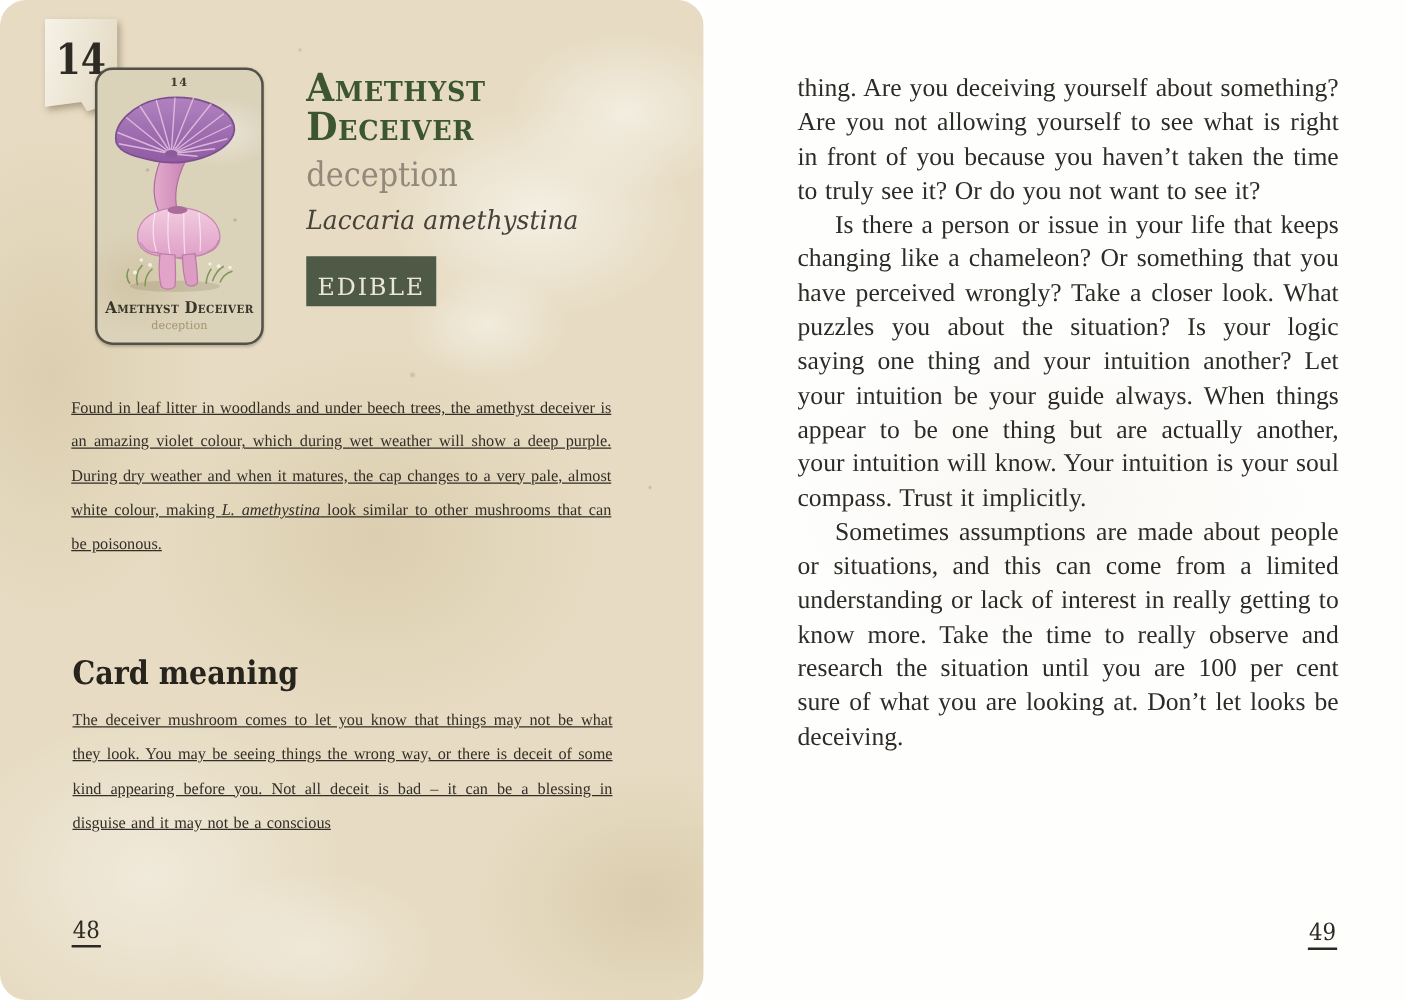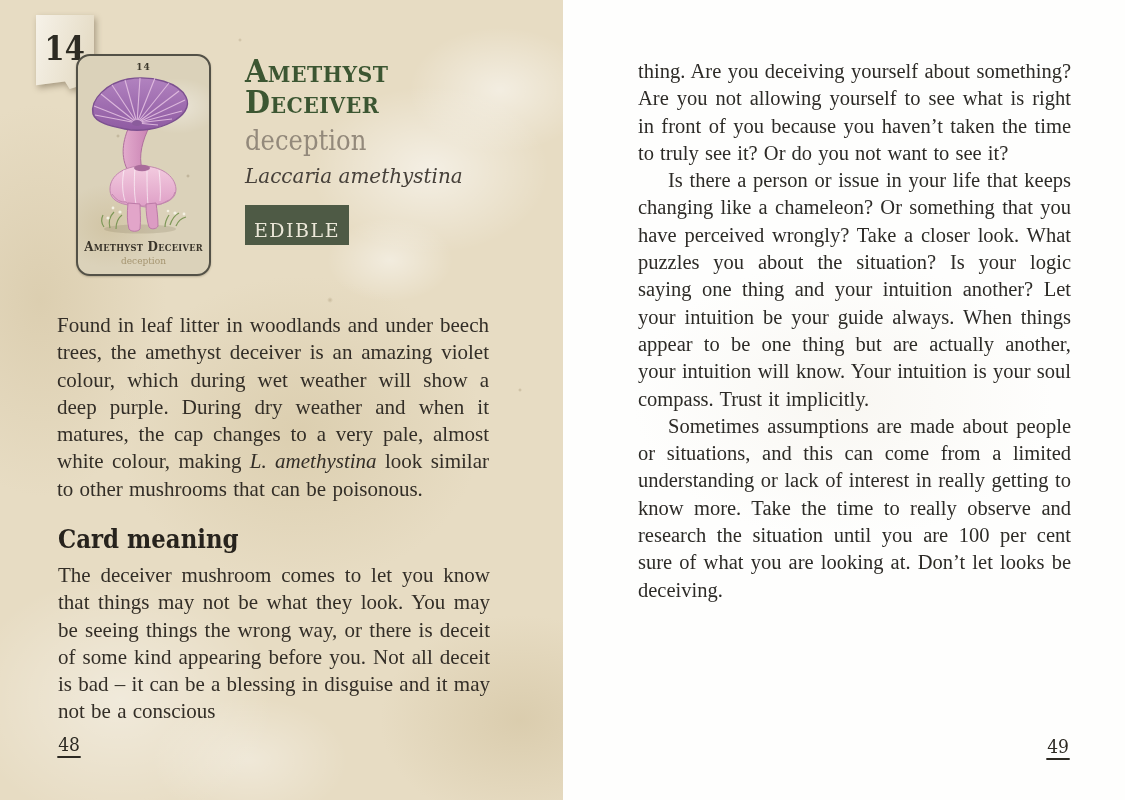--- a/index.html
+++ b/index.html
@@ -17,20 +17,21 @@
       radial-gradient(ellipse 130px 90px at 500px 90px, rgba(255,255,255,0.5), rgba(255,255,255,0) 70%),
       radial-gradient(ellipse 90px 60px at 390px 260px, rgba(255,255,255,0.45), rgba(255,255,255,0) 70%),
       radial-gradient(ellipse 220px 180px at 120px 700px, rgba(255,255,255,0.4), rgba(255,255,255,0) 70%),
       radial-gradient(ellipse 260px 220px at 300px 430px, rgba(206,190,152,0.45), rgba(206,190,152,0) 70%),
       radial-gradient(ellipse 180px 280px at 40px 300px, rgba(203,186,148,0.4), rgba(203,186,148,0) 70%),
       radial-gradient(ellipse 200px 150px at 520px 720px, rgba(203,186,148,0.45), rgba(203,186,148,0) 70%),
       radial-gradient(ellipse 140px 90px at 250px 760px, rgba(255,255,255,0.35), rgba(255,255,255,0) 70%),
       radial-gradient(circle 3px at 330px 300px, rgba(140,120,85,0.35), rgba(140,120,85,0) 100%),
       radial-gradient(circle 2px at 520px 390px, rgba(140,120,85,0.4), rgba(140,120,85,0) 100%),
       radial-gradient(circle 2px at 240px 40px, rgba(140,120,85,0.35), rgba(140,120,85,0) 100%);
+    border-radius: 21px;
   }
 
   
   .tab-wrap { position: absolute; left: 36px; top: 15px; filter: drop-shadow(2px 3px 3px rgba(90,75,50,0.45)); }
   .tab {
     width: 58px; height: 74px; background: #ede5d2;
     background-image: linear-gradient(105deg, rgba(255,255,255,0.5), rgba(205,192,160,0.25) 85%);
     clip-path: polygon(0 0, 100% 0, 100% 90%, 58% 100%, 50% 90%, 0 95%);
     display: flex; align-items: center; justify-content: center;
   }
@@ -84,22 +85,22 @@
     font-family: "DejaVu Serif", serif; font-size: 19px; line-height: 1;
     padding: 16px 9px 5px; letter-spacing: 1.5px;
   }
   .edible-note {
     margin-top: 11px; font-family: "DejaVu Serif", serif; font-size: 16.5px;
     line-height: 1.27; color: #39342c; letter-spacing: -0.2px;
   }
 
   
   .body-text {
-    font-family: "Liberation Serif", serif; font-size: 21px; line-height: 27.3px;
-    color: #332e27; text-align: justify; word-spacing: 1px;
+    font-family: "Liberation Serif", serif; font-size: 13px; line-height: 27.3px;
+    color: #332e27; text-align: justify; word-spacing: 1px; text-decoration: underline;
   }
   .intro { position: absolute; left: 57px; top: 312px; width: 432px; }
   .section { position: absolute; left: 58px; top: 526px; width: 432px; }
   .section-heading {
     font-family: "DejaVu Serif", serif; font-weight: 700; font-size: 26px; line-height: 1;
     color: #27231d; margin-bottom: 10px; transform-origin: left; transform: scaleX(0.88);
   }
 
   .page-num {
     position: absolute; font-family: "DejaVu Serif", serif; font-size: 19px;

